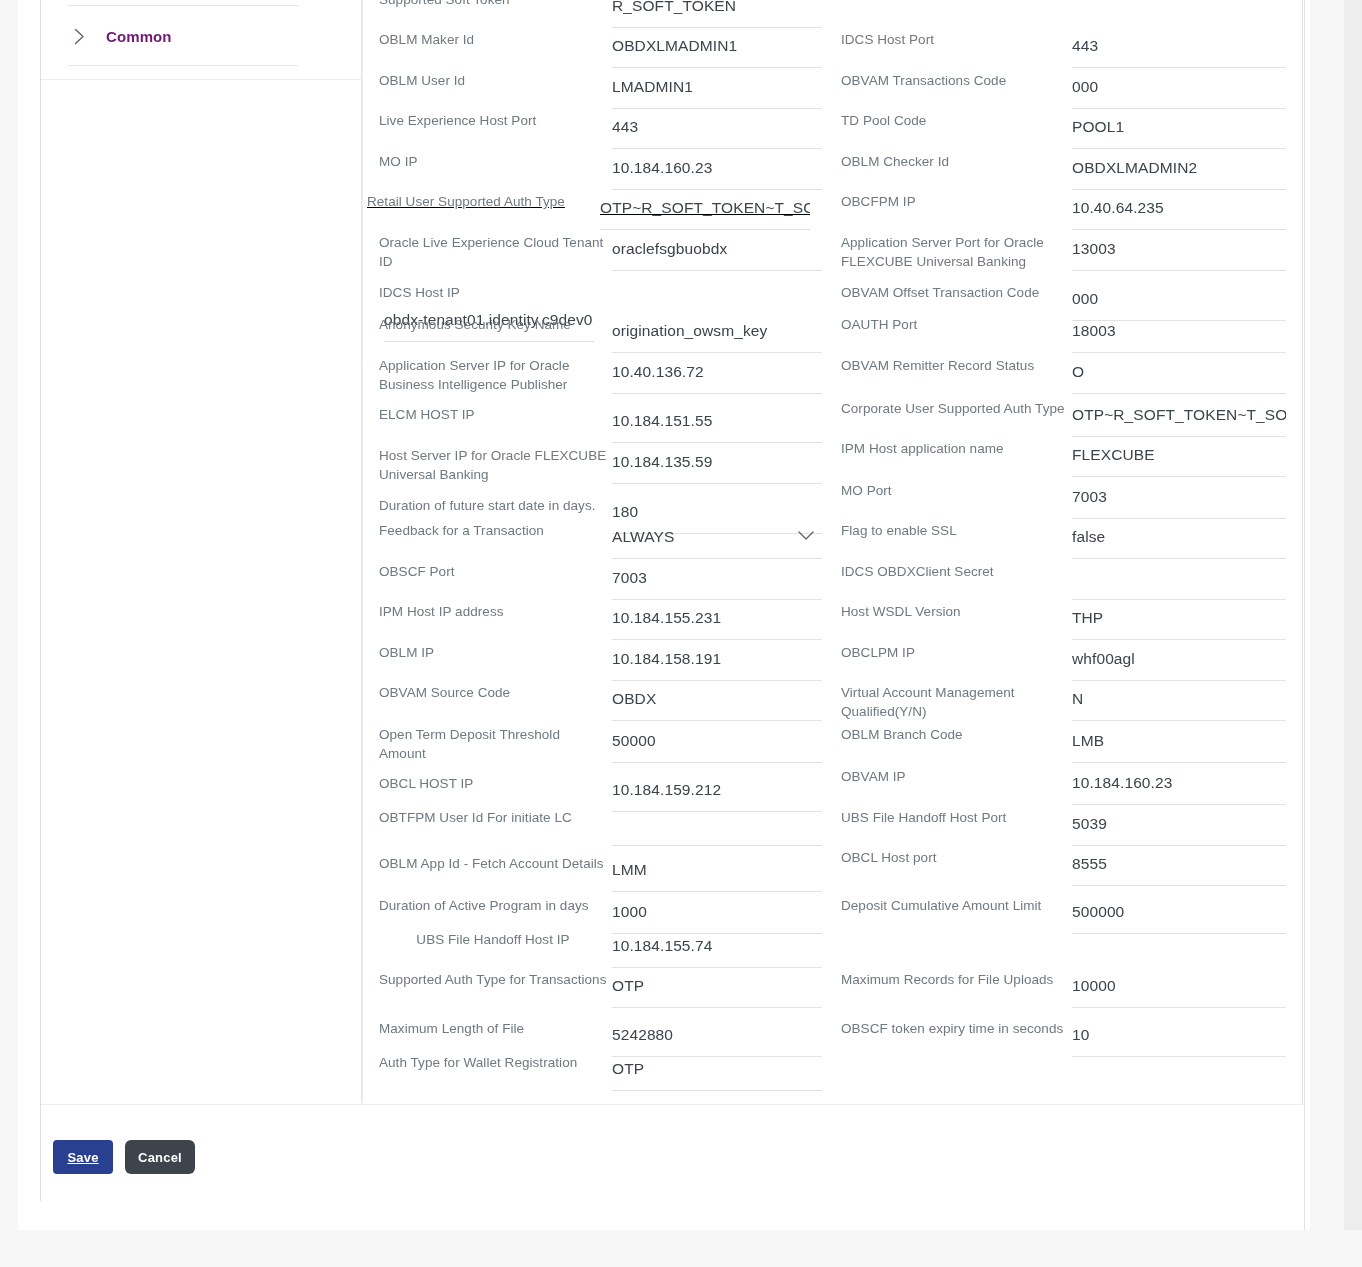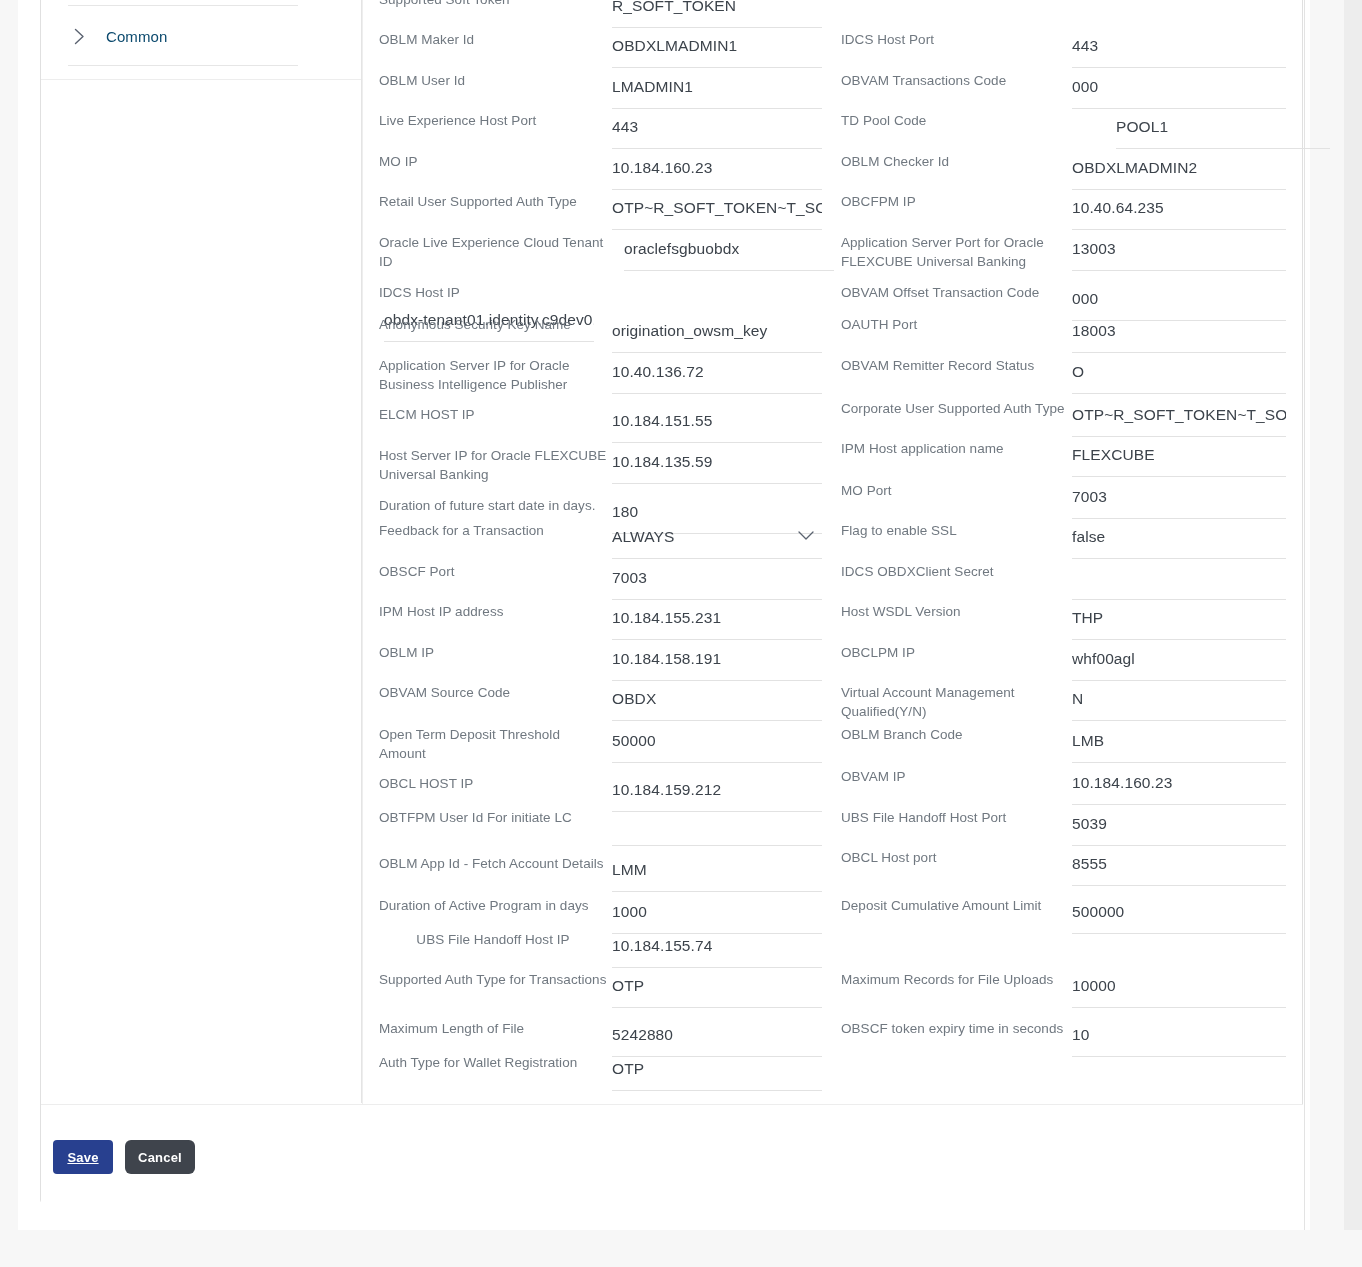--- a/index.html
+++ b/index.html
@@ -50,22 +50,23 @@
     display:flex; align-items:center; cursor:pointer;
   }
   .acc-chevron {
     width: 22px; height: 22px; display:flex; align-items:center; justify-content:center;
     color:#5a6270; flex:none;
   }
   .acc-chevron svg { display:block; }
   .acc-label {
     margin-left: 16px;
     font-size: 15px;
-    color: #0c4a6e;
+    color: #701a75;
     letter-spacing: .1px;
+    font-weight: bold;
   }
   .acc-botrule {
     position:absolute; left:27px; top:65px; width:230px; height:1px; background:#e6e6e6;
   }
   .sb-hrule {
     position:absolute; left:0px; top:79px; width:322px; height:1px; background:#ededed;
   }
 
   
   .form-area { position:absolute; left:363px; top:0; width:940px; height:1104px; }
@@ -180,27 +181,27 @@
           <div class="ctrl">
             <span class="val">443</span>
           </div>
         </div>
         <div class="field" style="top: 150px; left: 16px;">
           <div class="lbl">MO IP</div>
           <div class="ctrl">
             <span class="val">10.184.160.23</span>
           </div>
         </div>
-        <div class="field" style="top: 190px; left: 16px;">
+        <div class="field" style="top: 190px; left: 4px; text-decoration: underline;">
           <div class="lbl">Retail User Supported Auth Type</div>
           <div class="ctrl">
             <span class="val">OTP~R_SOFT_TOKEN~T_SOFT_TOKEN</span>
           </div>
         </div>
-        <div class="field" style="top: 231px; left: 16px; gap: 12px;">
+        <div class="field" style="top: 231px; left: 16px;">
           <div class="lbl">Oracle Live Experience Cloud Tenant ID</div>
           <div class="ctrl">
             <span class="val">oraclefsgbuobdx</span>
           </div>
         </div>
         <div class="field" style="top: 281px; left: 16px; flex-direction: column;">
           <div class="lbl">IDCS Host IP</div>
           <div class="ctrl">
             <span class="val">obdx-tenant01.identity.c9dev0.oc9qadev.com</span>
           </div>
@@ -331,21 +332,21 @@
           <div class="ctrl">
             <span class="val">443</span>
           </div>
         </div>
         <div class="field" style="top: 69px; left: 478px;">
           <div class="lbl">OBVAM Transactions Code</div>
           <div class="ctrl">
             <span class="val">000</span>
           </div>
         </div>
-        <div class="field" style="top: 109px; left: 478px; gap: 44px;">
+        <div class="field" style="top: 109px; left: 478px;">
           <div class="lbl">TD Pool Code</div>
           <div class="ctrl">
             <span class="val">POOL1</span>
           </div>
         </div>
         <div class="field" style="top: 150px; left: 478px;">
           <div class="lbl">OBLM Checker Id</div>
           <div class="ctrl">
             <span class="val">OBDXLMADMIN2</span>
           </div>

